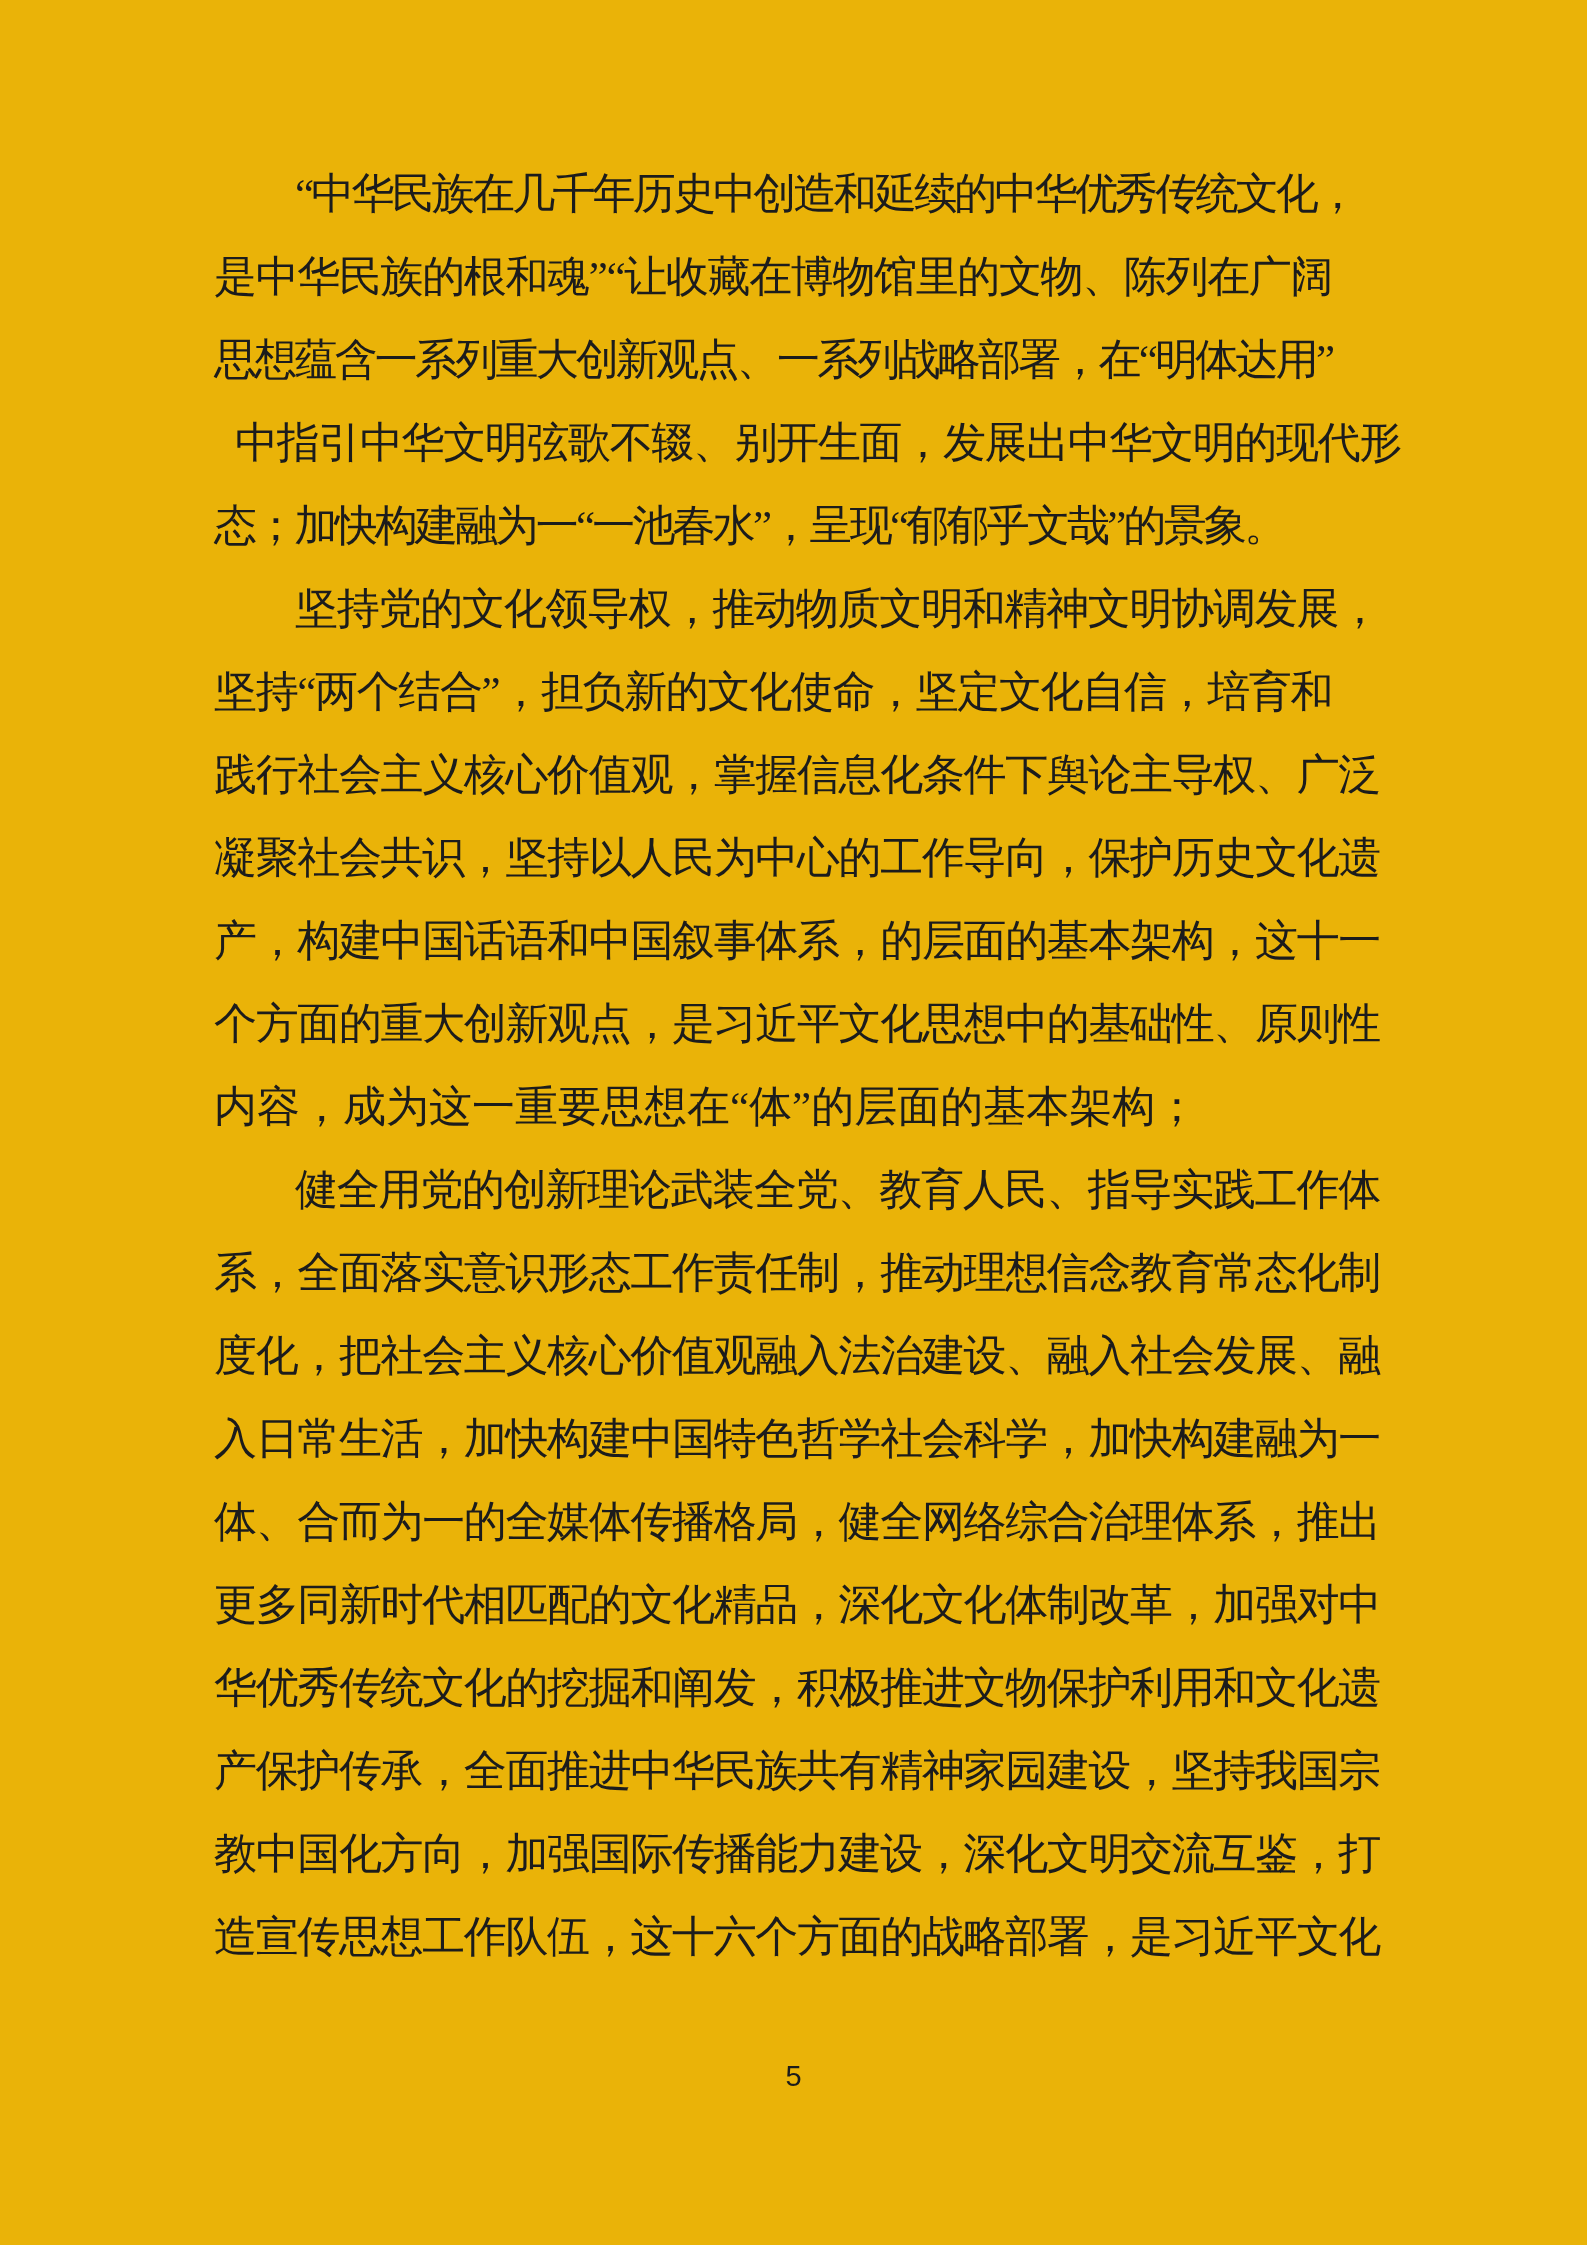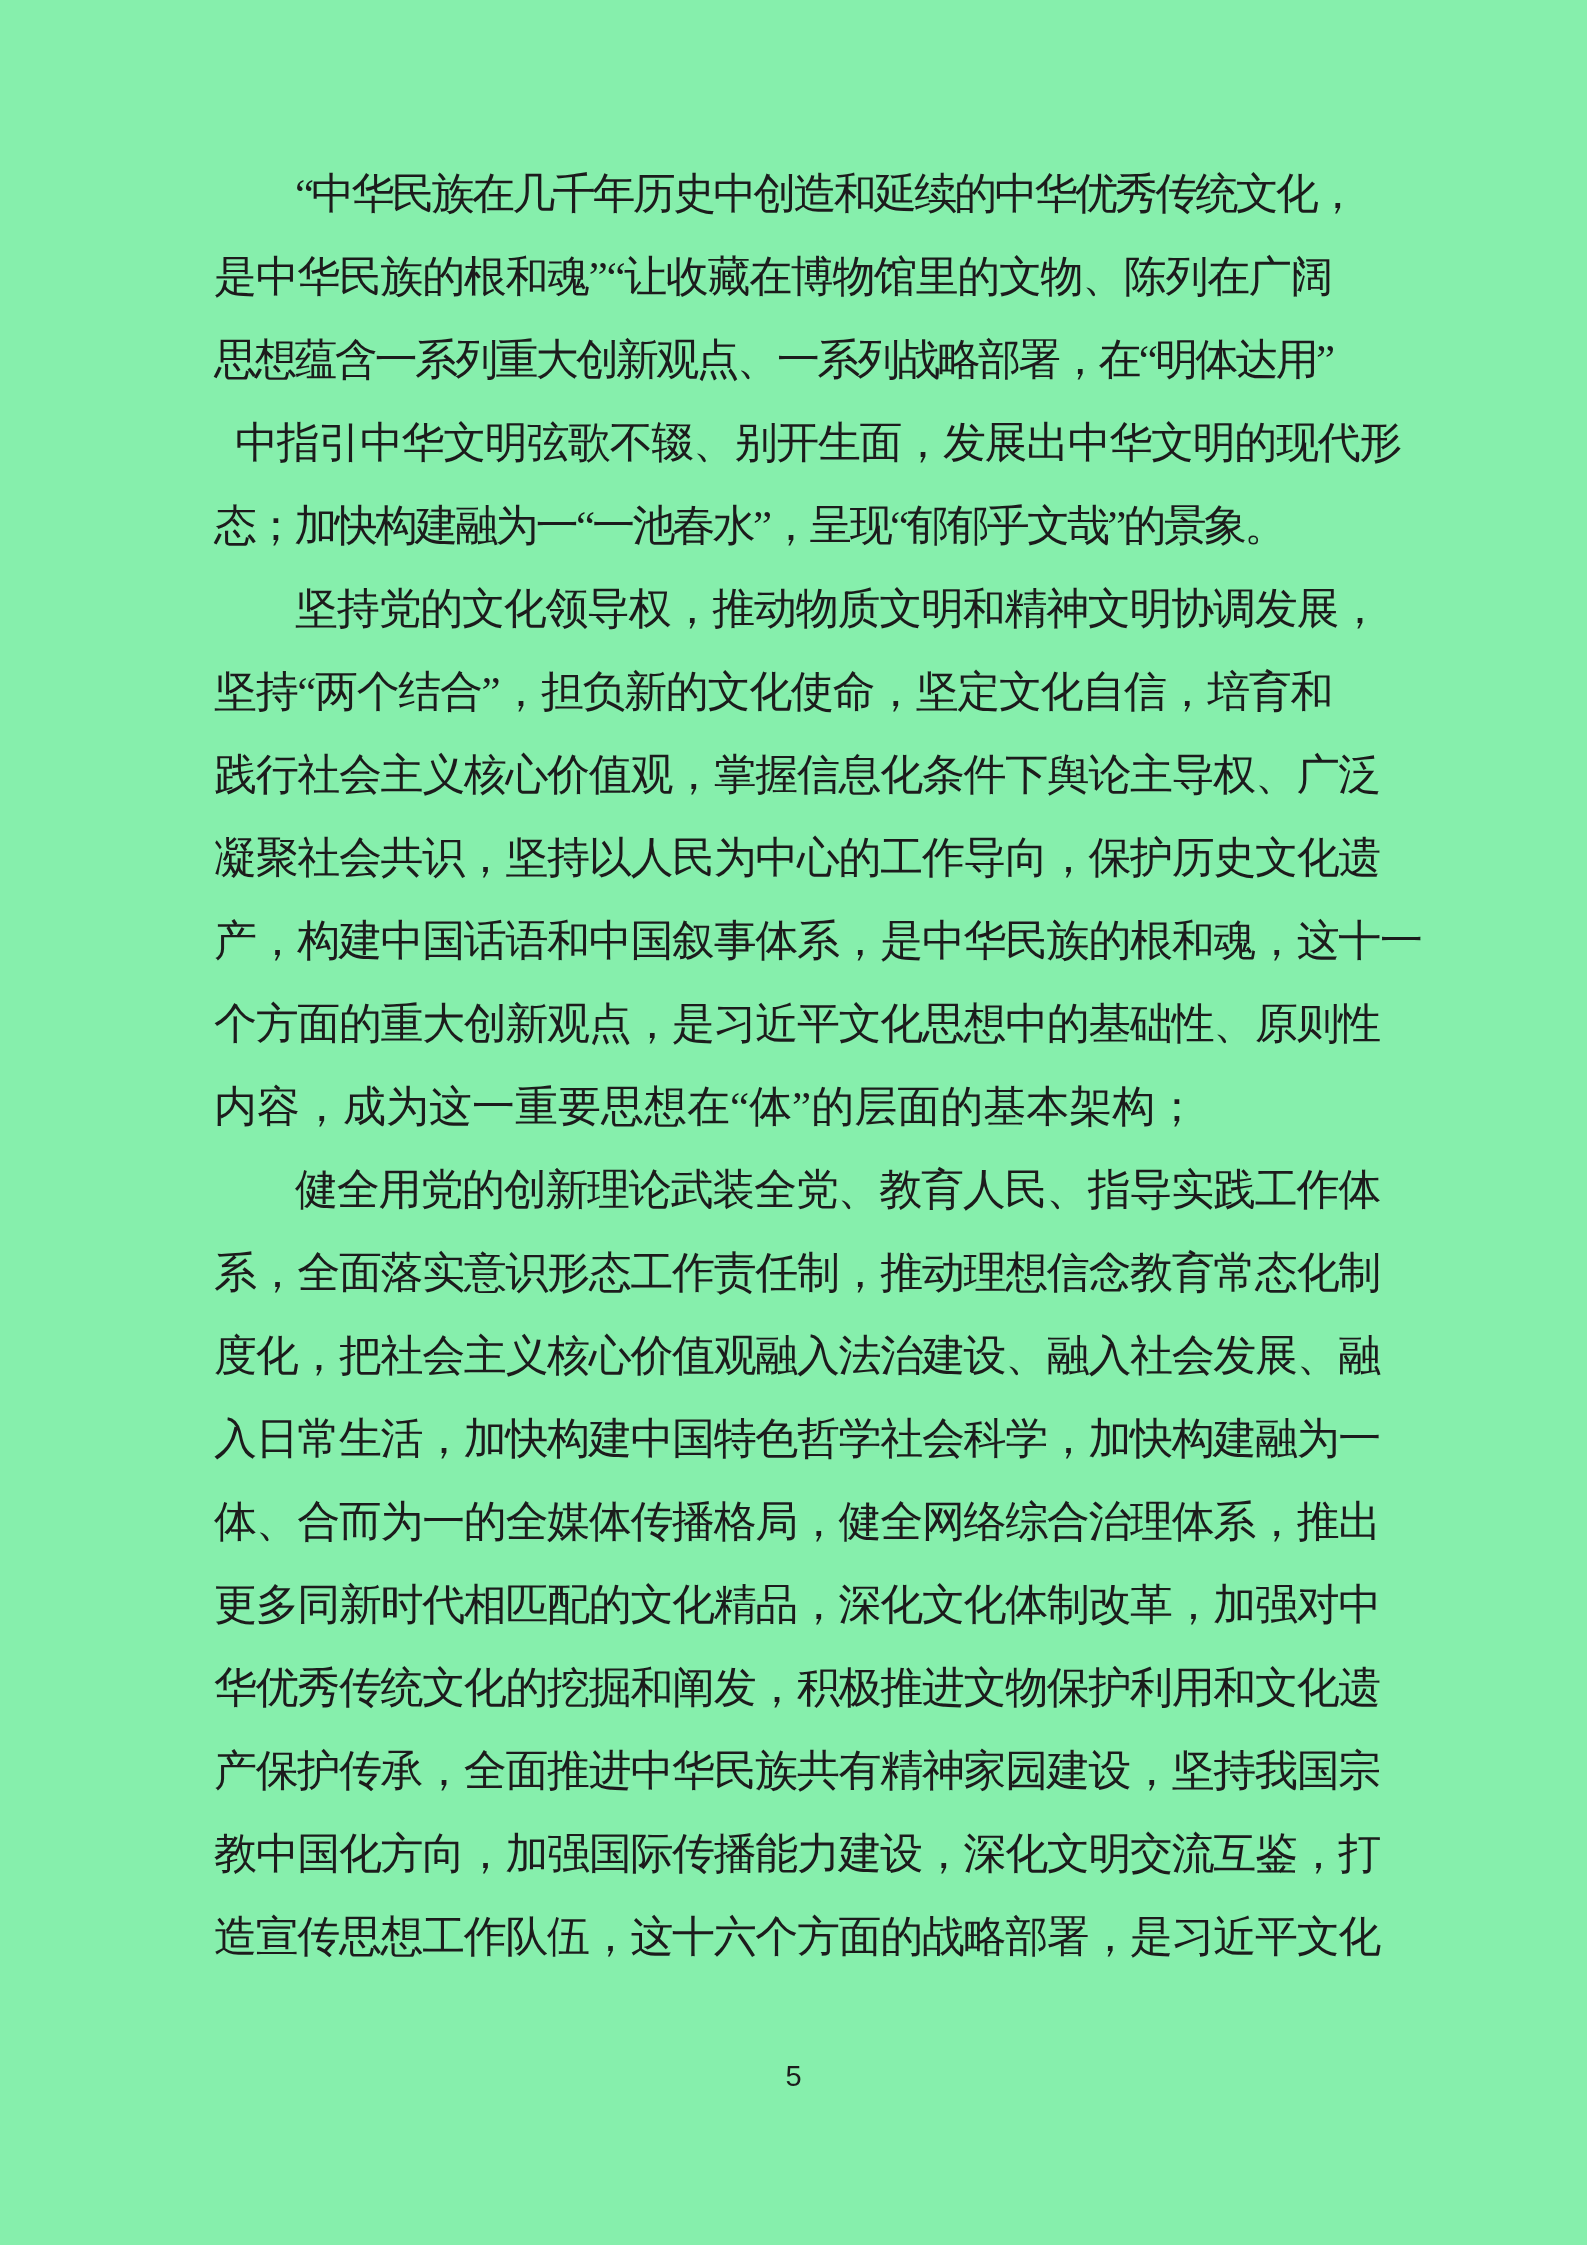--- a/index.html
+++ b/index.html
@@ -4,21 +4,21 @@
 <style>
   html, body {
     margin: 0;
     padding: 0;
     background: #ffffff;
   }
   .page {
     position: relative;
     width: 1587px;
     height: 2245px;
-    background: #86efac;
+    background: #eab308;
     overflow: hidden;
     font-family: "Liberation Serif", serif;
   }
   .text-block {
     position: absolute;
     left: 214px;
     top: 152px;
     width: 1166px;
     color: #1c1c1c;
   }
@@ -52,21 +52,21 @@
   <div class="text-block" id="text-block">
       <div class="line indent" style="letter-spacing: -2.81px;">“中华民族在几千年历史中创造和延续的中华优秀传统文化，</div>
       <div class="line" style="letter-spacing: -1.36px;">是中华民族的根和魂”“让收藏在博物馆里的文物、陈列在广阔</div>
       <div class="line" style="letter-spacing: -2.79px;">思想蕴含一系列重大创新观点、一系列战略部署，在“明体达用”</div>
       <div class="line" style="letter-spacing: -1.36px; margin-left: 21px;">中指引中华文明弦歌不辍、别开生面，发展出中华文明的现代形</div>
       <div class="line" style="letter-spacing: -2.79px;">态；加快构建融为一“一池春水”，呈现“郁郁乎文哉”的景象。</div>
       <div class="line indent" style="letter-spacing: -1.27px;">坚持党的文化领导权，推动物质文明和精神文明协调发展，</div>
       <div class="line" style="letter-spacing: -1.36px;">坚持“两个结合”，担负新的文化使命，坚定文化自信，培育和</div>
       <div class="line" style="letter-spacing: -1.36px;">践行社会主义核心价值观，掌握信息化条件下舆论主导权、广泛</div>
       <div class="line" style="letter-spacing: -1.36px;">凝聚社会共识，坚持以人民为中心的工作导向，保护历史文化遗</div>
-      <div class="line" style="letter-spacing: -1.36px;">产，构建中国话语和中国叙事体系，是中华民族的根和魂，这十一</div>
+      <div class="line" style="letter-spacing: -1.36px;">产，构建中国话语和中国叙事体系，的层面的基本架构，这十一</div>
       <div class="line" style="letter-spacing: -1.36px;">个方面的重大创新观点，是习近平文化思想中的基础性、原则性</div>
       <div class="line">内容，成为这一重要思想在“体”的层面的基本架构；</div>
       <div class="line indent" style="letter-spacing: -1.27px;">健全用党的创新理论武装全党、教育人民、指导实践工作体</div>
       <div class="line" style="letter-spacing: -1.36px;">系，全面落实意识形态工作责任制，推动理想信念教育常态化制</div>
       <div class="line" style="letter-spacing: -1.36px;">度化，把社会主义核心价值观融入法治建设、融入社会发展、融</div>
       <div class="line" style="letter-spacing: -1.36px;">入日常生活，加快构建中国特色哲学社会科学，加快构建融为一</div>
       <div class="line" style="letter-spacing: -1.36px;">体、合而为一的全媒体传播格局，健全网络综合治理体系，推出</div>
       <div class="line" style="letter-spacing: -1.36px; font-family: Liberation Serif, serif;">更多同新时代相匹配的文化精品，深化文化体制改革，加强对中</div>
       <div class="line" style="letter-spacing: -1.36px;">华优秀传统文化的挖掘和阐发，积极推进文物保护利用和文化遗</div>
       <div class="line" style="letter-spacing: -1.36px;">产保护传承，全面推进中华民族共有精神家园建设，坚持我国宗</div>

